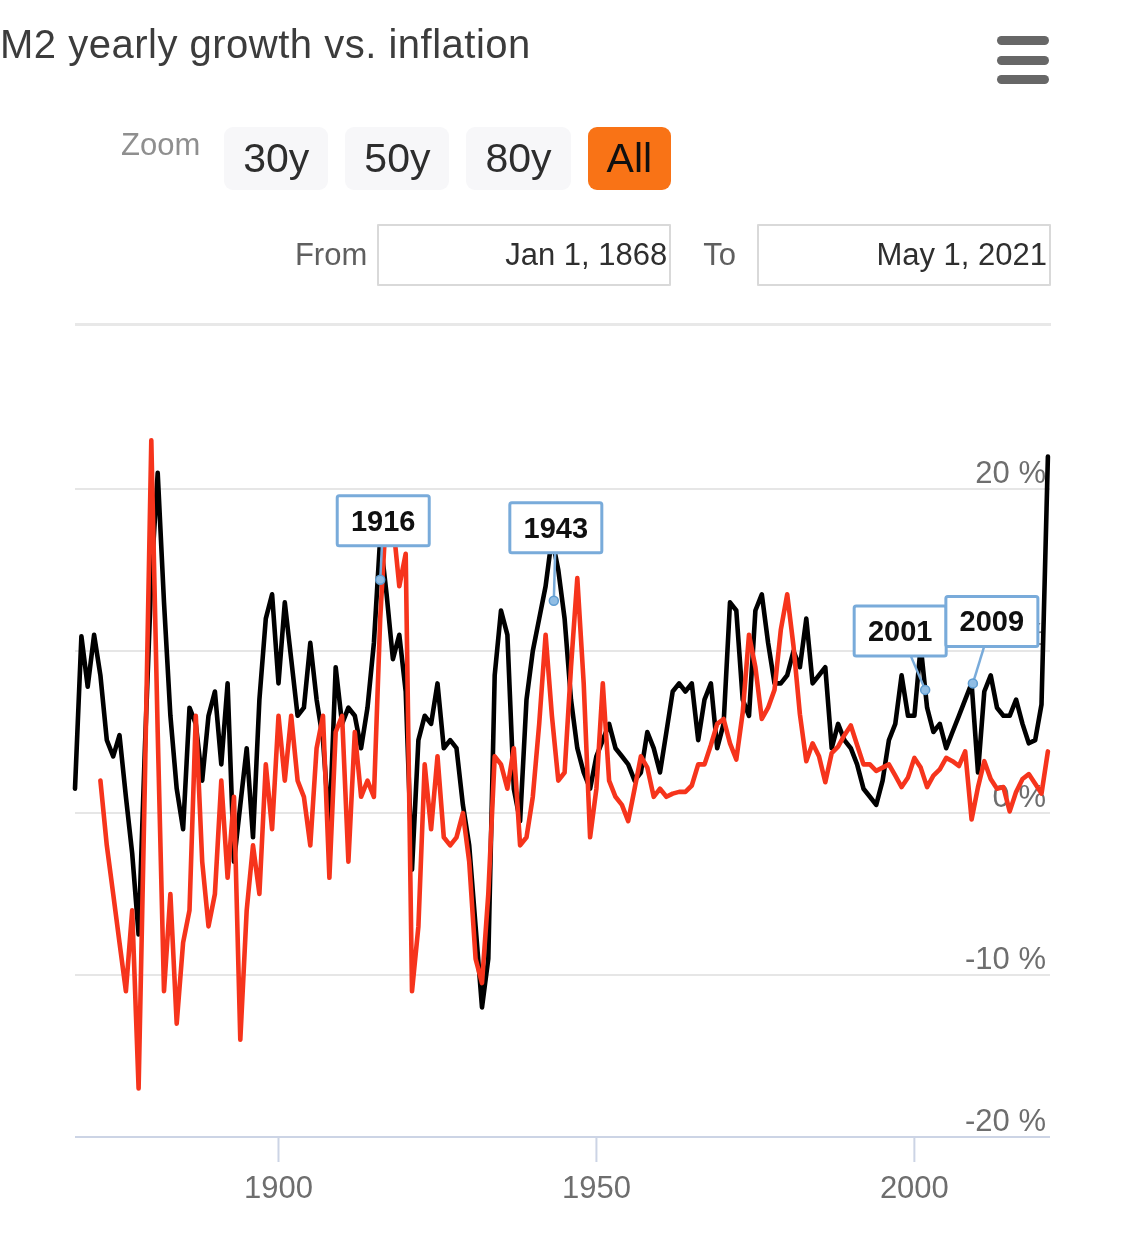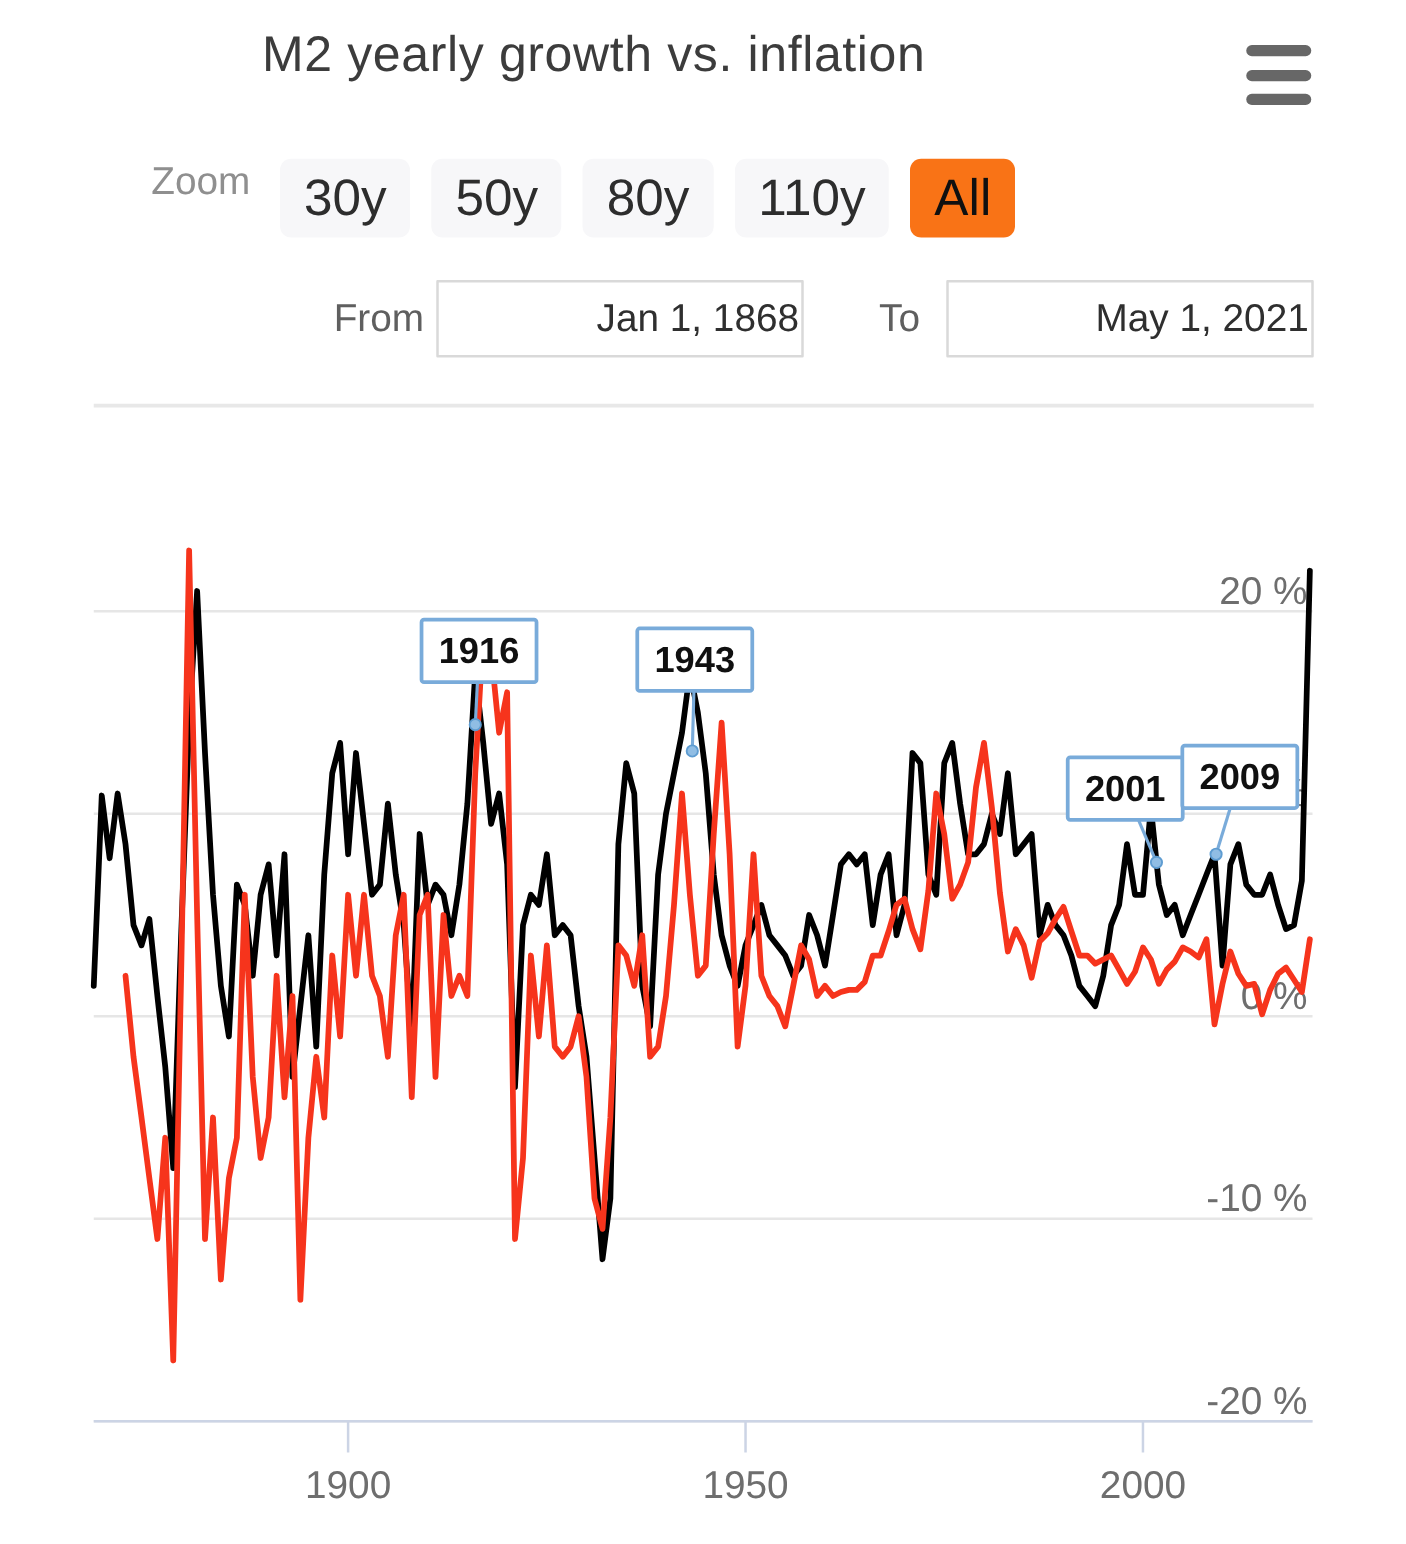--- a/index.html
+++ b/index.html
@@ -1,39 +1,39 @@
 <!DOCTYPE html>
 <html><head>
 <meta charset="utf-8">
 <style>
   html,body{margin:0;padding:0;background:#fff;}
   body{width:1125px;height:1235px;position:relative;overflow:hidden;
        font-family:"Liberation Sans","DejaVu Sans",sans-serif;}
 
-  .page-title{position:absolute;top:22px;left:0;width:950px;text-align:center;
+  .page-title{position:absolute;top:22px;left:0;width:950px;text-align:left;
        font-size:40px;font-weight:400;color:#3c3c3c;letter-spacing:0.5px;}
 
   .menu-btn{position:absolute;top:36px;right:76px;width:52px;height:48px;
        background:none;border:none;padding:0;cursor:pointer;display:flex;
        flex-direction:column;justify-content:space-between;}
   .menu-btn .bar{width:52px;height:9px;border-radius:4.5px;background:#676767;}
 
   .zoom-row{position:absolute;top:127px;left:75px;height:63px;display:flex;
        align-items:flex-start;margin-left:46px;}
   .zoom-label{font-size:31px;color:#8f8f8f;margin-right:24px;}
   .zoom-btn{height:63px;margin-right:17px;padding:0 19px;border:none;border-radius:9px;
        background:#f7f7f9;color:#2d2d2d;font-size:41px;
        font-family:"Liberation Sans","DejaVu Sans",sans-serif;cursor:pointer;}
   .zoom-btn.selected{background:#f97316;font-weight:normal;color:#101010;}
 
   .range-row{position:absolute;top:225px;right:74px;height:60px;display:flex;
        align-items:center;}
   .range-label{font-size:31px;color:#5f5f5f;}
   .lbl-from{margin-right:10px;}
-  .lbl-to{margin-left:60px;margin-right:21px;}
+  .lbl-to{margin-left:32px;margin-right:21px;}
   .range-input{width:286px;height:56px;border:2px solid #d9d9d9;border-radius:1px;
        background:#fff;text-align:right;font-size:31px;color:#2f2f2f;
        font-family:"Liberation Sans","DejaVu Sans",sans-serif;}
 
   .divider{position:absolute;top:323px;left:75px;width:976px;height:3px;
        background:#e8e8e8;}
 
   #chart-svg{position:absolute;top:0;left:0;}
 </style>
 </head>
@@ -47,21 +47,20 @@
     <span class="bar"></span>
     <span class="bar"></span>
   </span>
 </button>
 
 <div class="zoom-row">
   <span class="zoom-label">Zoom</span>
   <button class="zoom-btn">30y</button>
   <button class="zoom-btn">50y</button>
   <button class="zoom-btn">80y</button>
-  <button class="zoom-btn">110y</button>
   <button class="zoom-btn selected">All</button>
 </div>
 
 <div class="range-row">
   <span class="range-label lbl-from">From</span>
   <input class="range-input" value="Jan 1, 1868" style="">
   <span class="range-label lbl-to">To</span>
   <input class="range-input" value="May 1, 2021" style="">
 </div>
 

